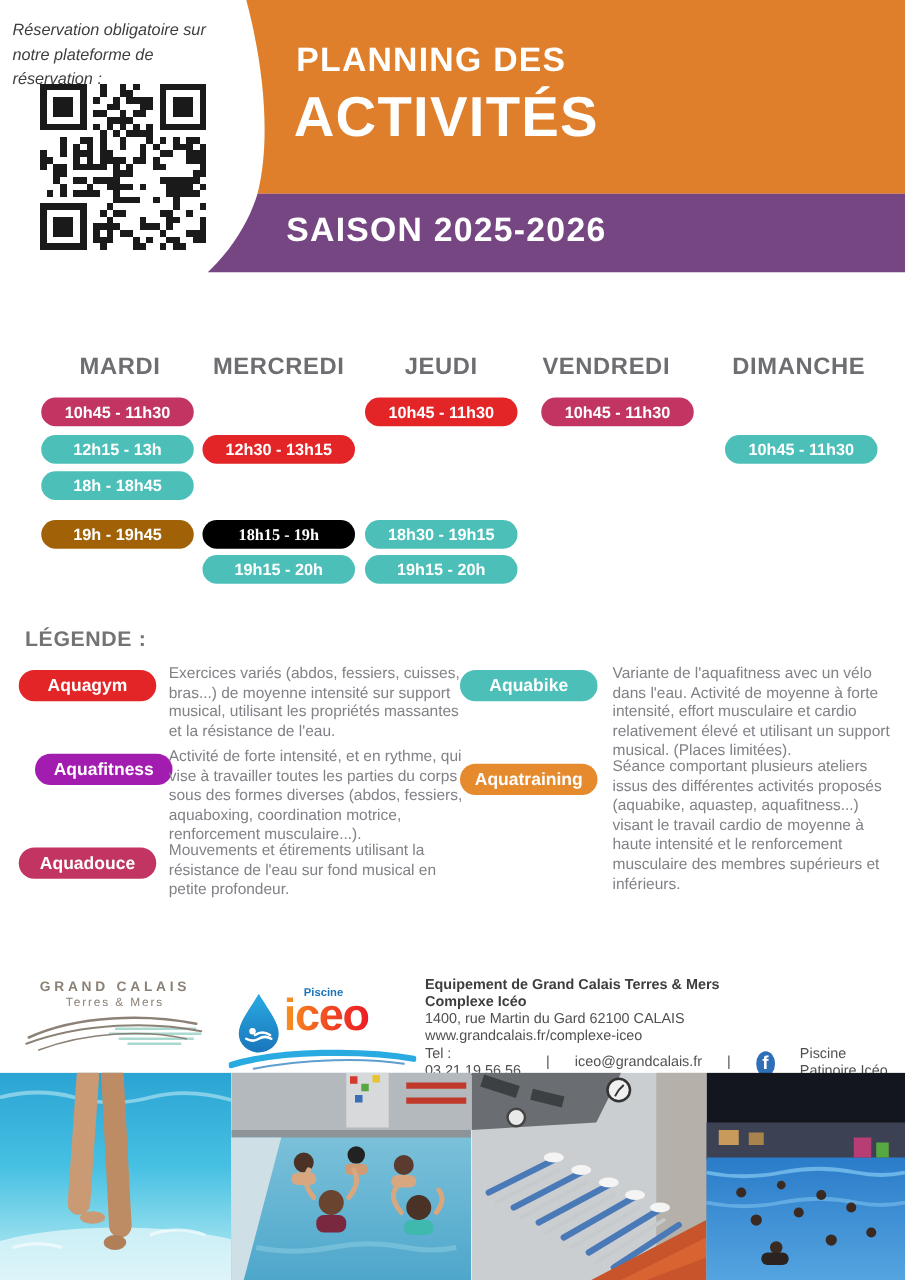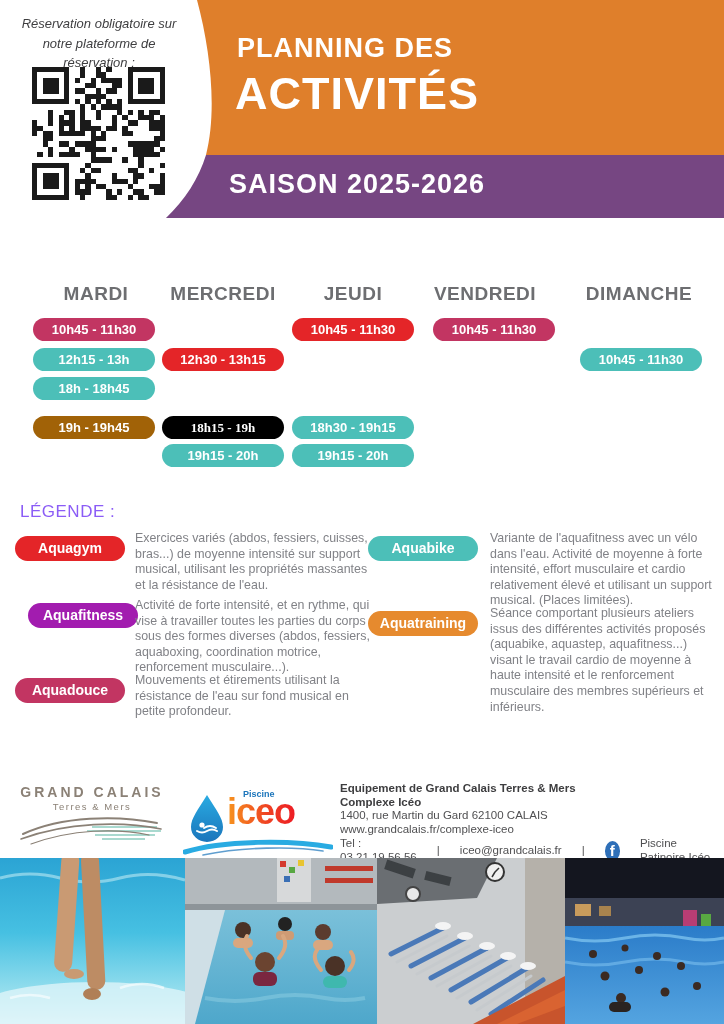--- a/index.html
+++ b/index.html
@@ -8,41 +8,41 @@
     font-family:"Liberation Sans",sans-serif;overflow:hidden;
   }
 
   
   #header-shape{position:absolute;left:0;top:0;width:724px;height:218px;}
   .hdr-line1{position:absolute;left:237px;top:33px;font-size:27px;font-weight:bold;color:#fff;letter-spacing:1px;}
   .hdr-line2{position:absolute;left:235px;top:68px;font-size:45px;font-weight:bold;color:#fff;letter-spacing:1px;}
   .hdr-season{position:absolute;left:229px;top:169px;font-size:27px;font-weight:bold;color:#fff;letter-spacing:1px;}
 
   
-  .reservation-note{position:absolute;left:10px;top:14px;width:178px;text-align:center;
+  .reservation-note{position:absolute;left:10px;top:14px;width:178px;text-align:left;
     font-size:13px;font-style:italic;color:#3e3e40;line-height:1.5;}
   #qr{position:absolute;left:32px;top:67px;width:133px;height:133px;}
 
   
   .day-label{position:absolute;top:283px;transform:translateX(-50%);
     font-size:19px;font-weight:bold;color:#6d6e71;letter-spacing:.5px;white-space:nowrap;}
   .time-pill{position:absolute;width:122px;height:23px;border-radius:12px;
     color:#fff;font-size:13px;font-weight:bold;text-align:center;line-height:23px;white-space:nowrap;}
 
   
-  .legend-title{position:absolute;left:20px;top:502px;font-size:17px;font-weight:normal;color:#8b5cf6;letter-spacing:.5px;}
+  .legend-title{position:absolute;left:20px;top:502px;font-size:17px;font-weight:bold;color:#737373;letter-spacing:.5px;}
   .legend-pill{position:absolute;width:110px;height:25px;border-radius:13px;color:#fff;
     font-size:14px;font-weight:bold;text-align:center;line-height:25px;}
   .legend-desc{position:absolute;font-size:12.4px;line-height:15.6px;color:#818287;}
   .ld-left{left:135px;width:238px;}
   .ld-right{left:490px;width:226px;}
 
   
   .gc-logo{position:absolute;left:16px;top:784px;width:152px;text-align:center;color:#8b8176;}
-  .gc-name{font-size:14px;font-weight:600;letter-spacing:3px;white-space:nowrap;}
+  .gc-name{font-size:11px;font-weight:600;letter-spacing:3px;white-space:nowrap;}
   .gc-tagline{font-size:9.5px;letter-spacing:1.5px;margin-top:1px;}
   .iceo-logo{position:absolute;left:183px;top:779px;width:150px;height:80px;}
   .iceo-piscine{position:absolute;left:60px;top:10px;font-size:9px;color:#1b75bb;font-weight:bold;}
   .iceo-name{position:absolute;left:44px;top:12px;font-size:36px;font-weight:800;letter-spacing:-1px;
     background:linear-gradient(90deg,#f7941e 0%,#ef4123 60%,#ed1c24 100%);
     -webkit-background-clip:text;background-clip:text;color:transparent;}
   .contact{position:absolute;left:340px;top:782px;font-size:11.5px;line-height:13.5px;color:#505052;}
   .contact .bold{font-weight:bold;color:#3d3d3f;}
   .contact-social{display:flex;align-items:center;gap:20px;margin-top:1px;}
   .fb-icon{width:20px;height:20px;border-radius:50%;background:#2e6fb8;color:#fff;

